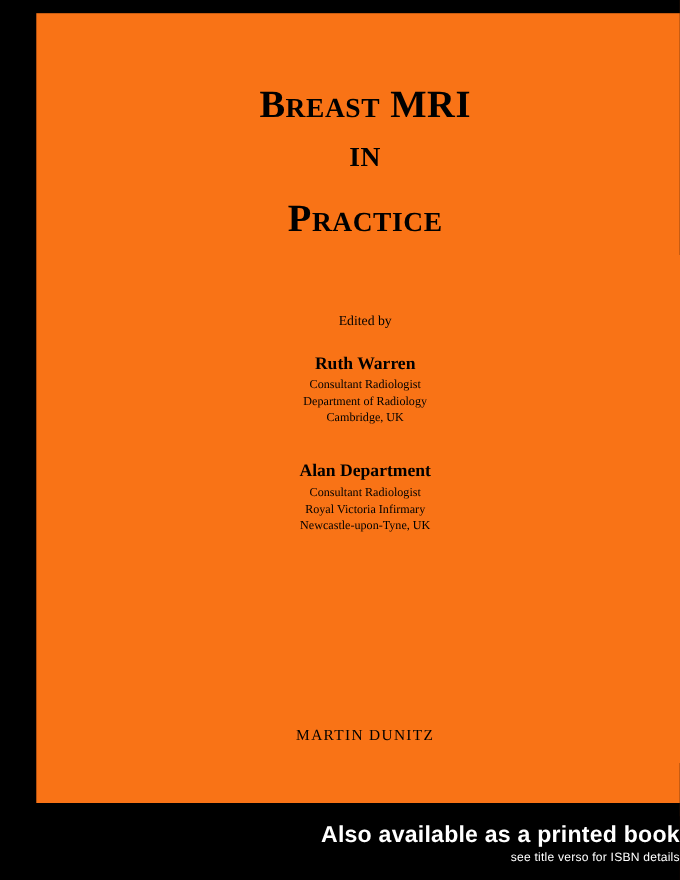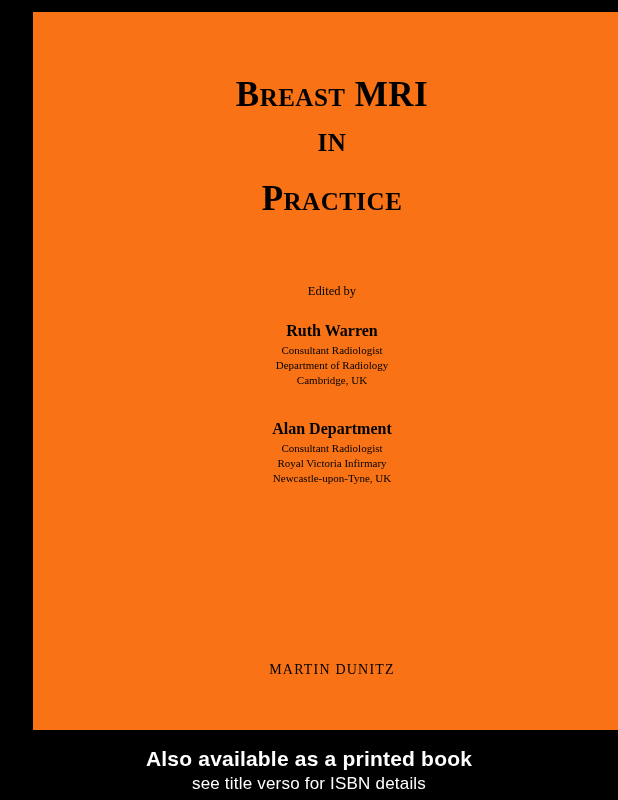--- a/index.html
+++ b/index.html
@@ -94,31 +94,31 @@
     color: #000000;
   }
   .footer-banner {
     position: absolute;
     left: 0;
     bottom: 0;
     width: 618px;
     height: 58px;
     background: #000000;
     color: #ffffff;
-    text-align: center;
+    text-align: right;
     font-family: "Liberation Sans", sans-serif;
   }
   .footer-line-1 {
     font-size: 21px;
     font-weight: bold;
     padding-top: 5px;
     letter-spacing: 0.2px;
   }
   .footer-line-2 {
-    font-size: 17px;
+    font-size: 11px;
     font-weight: normal;
     padding-top: 3px;
     letter-spacing: 0.2px;
   }
 </style>
 </head>
 <body>
 
 <div class="page-wrap">
 

